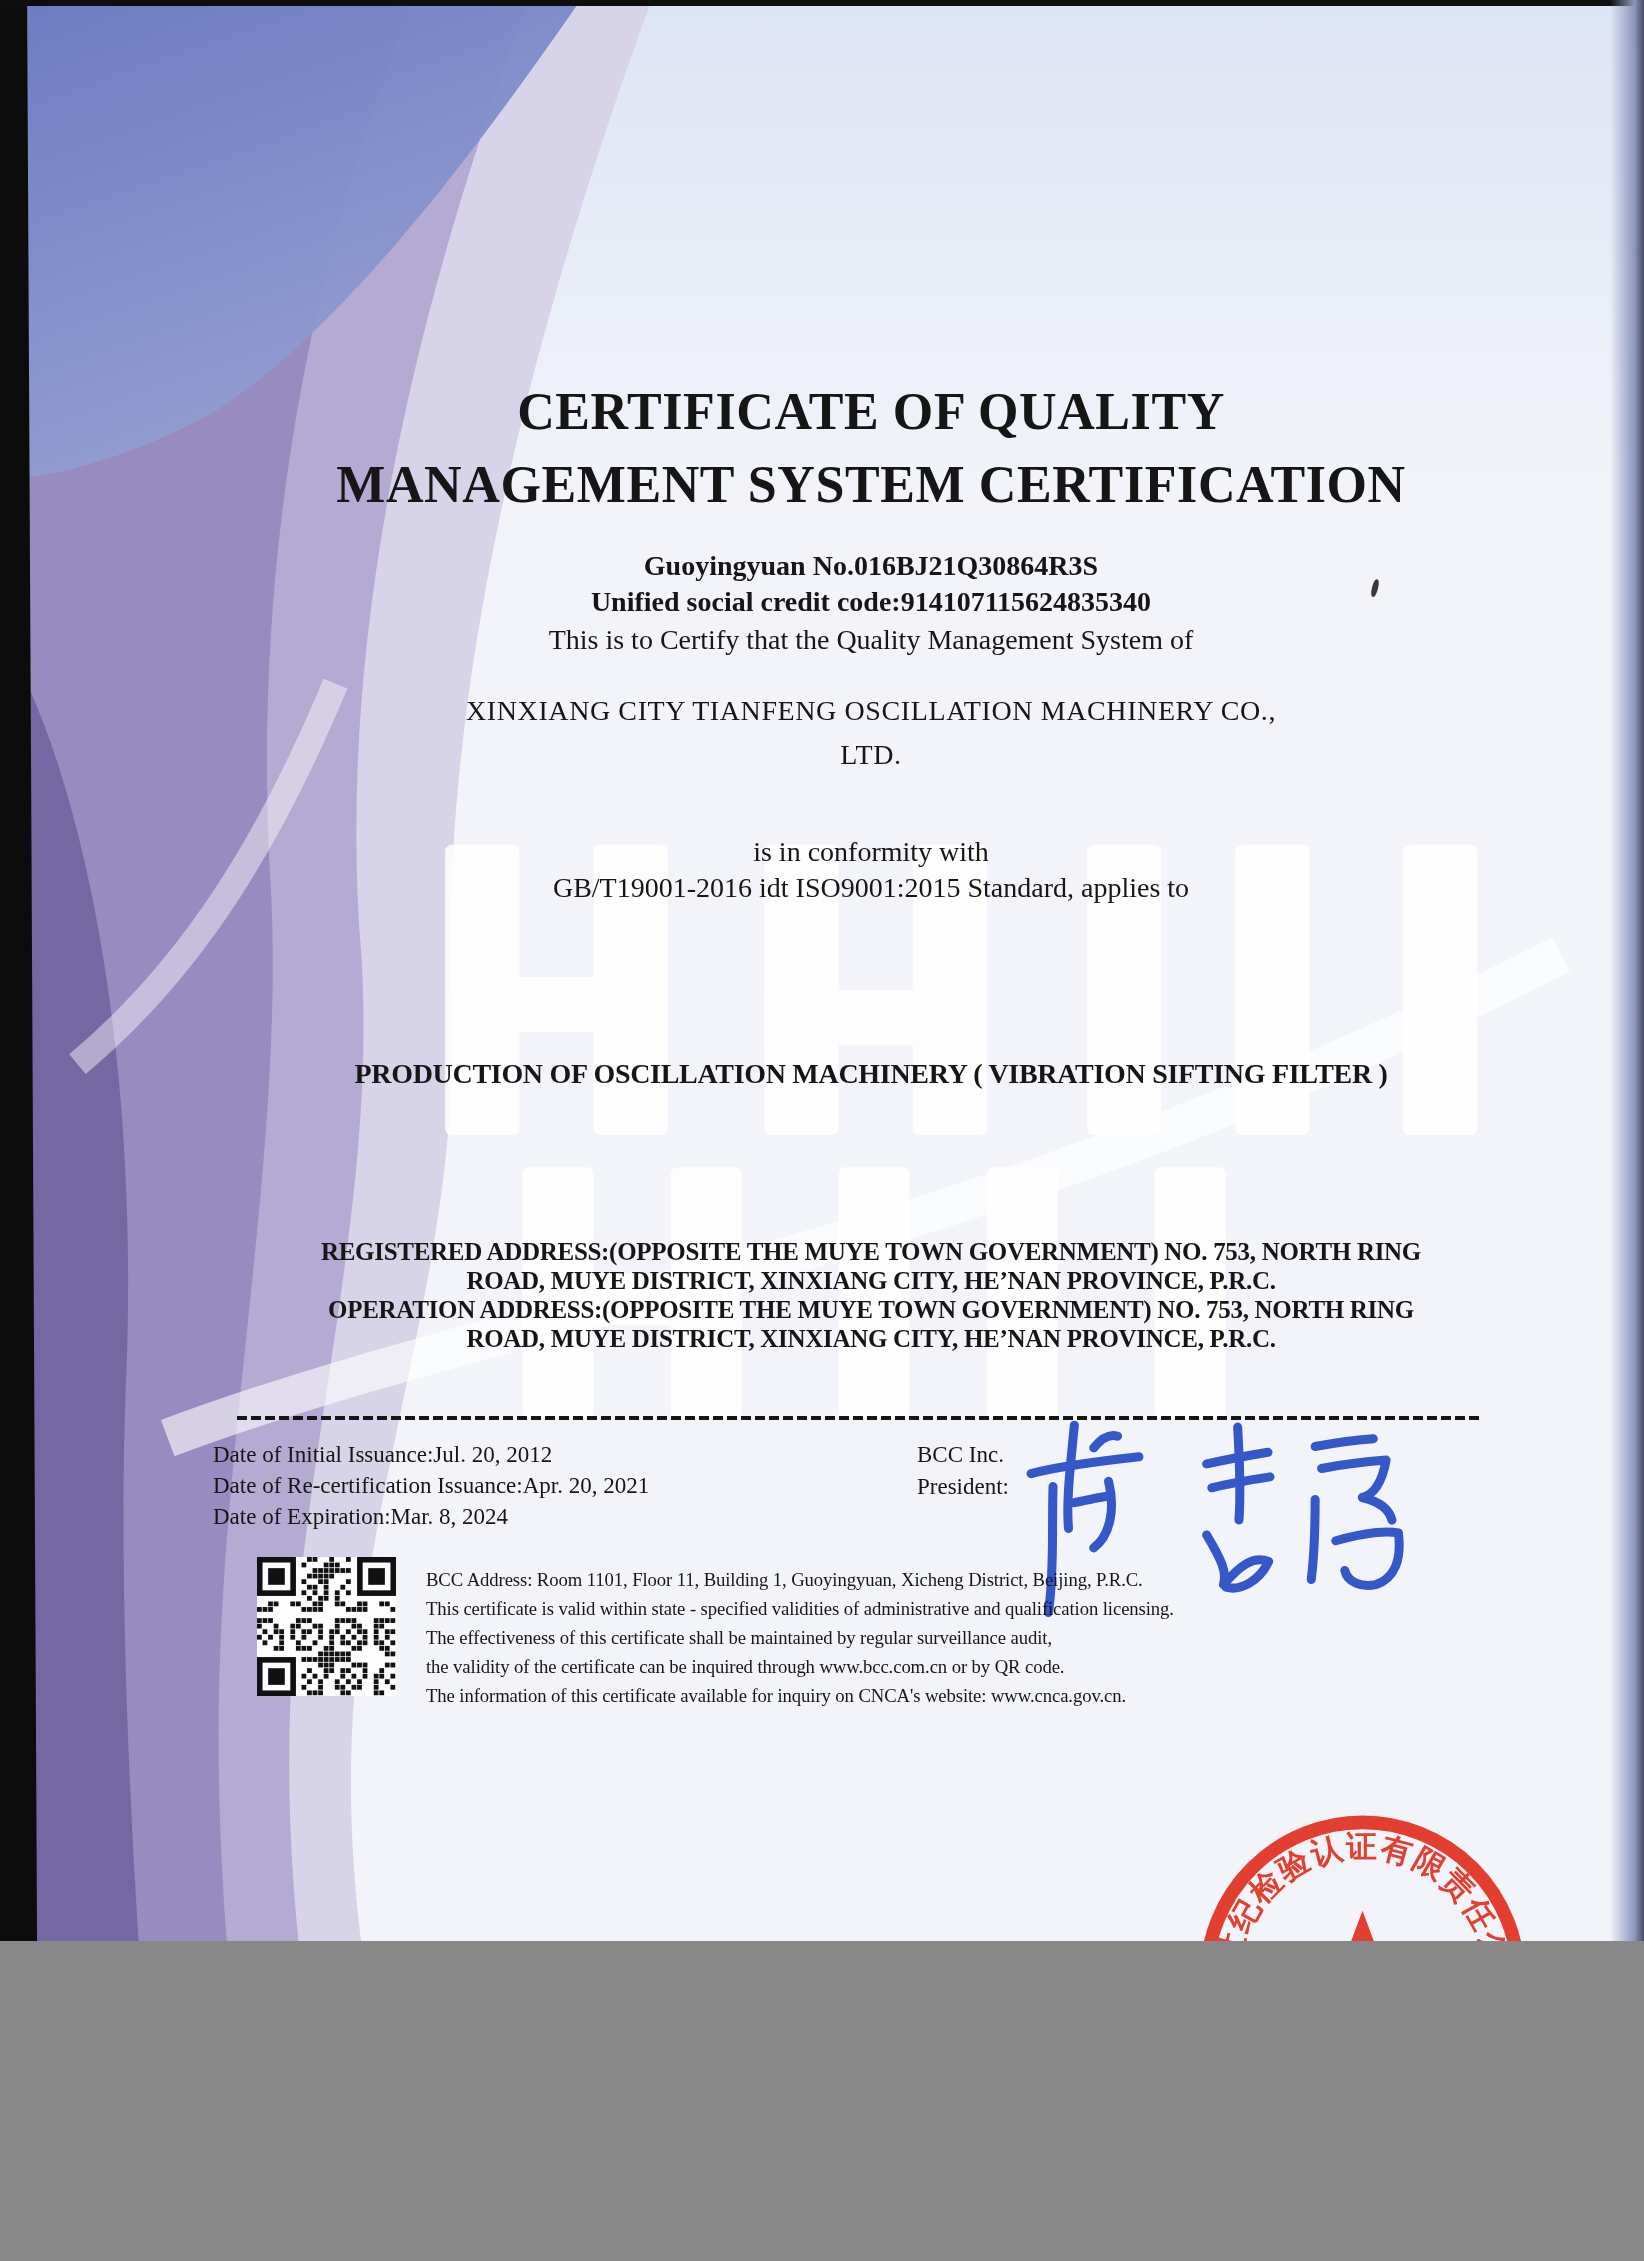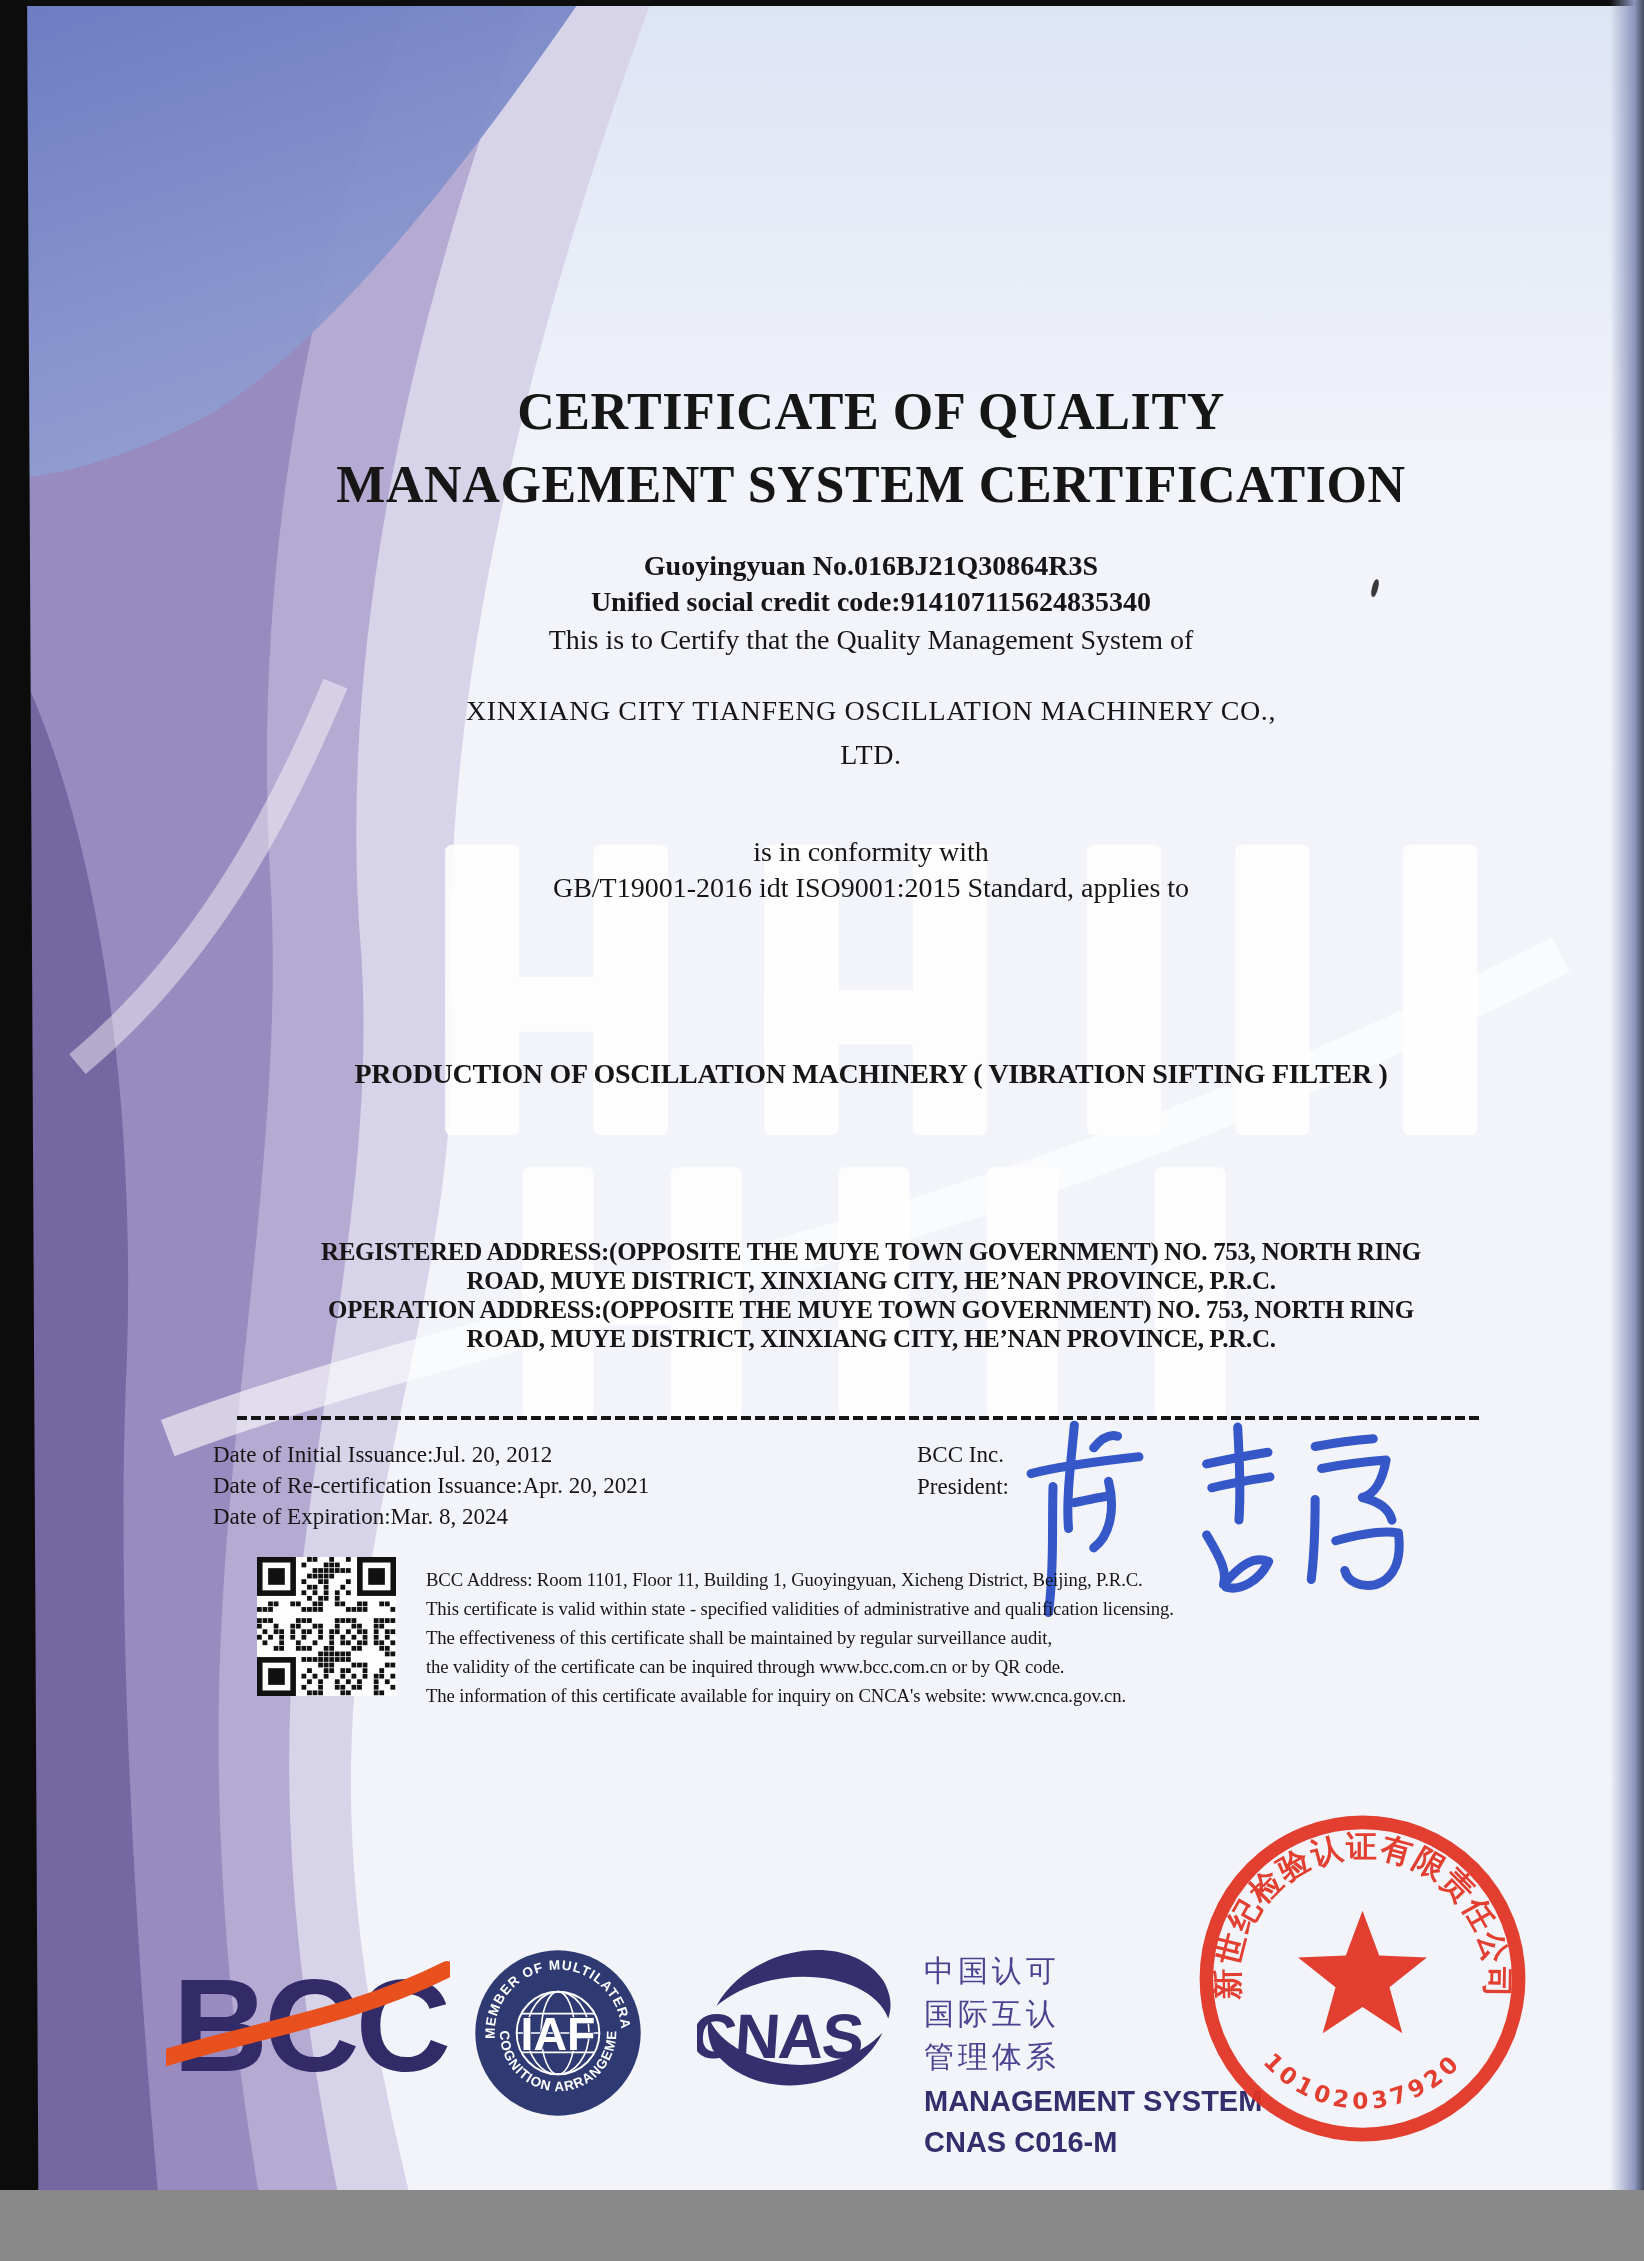--- a/index.html
+++ b/index.html
@@ -1,16 +1,16 @@
 <!DOCTYPE html>
 <html style="font-size:10.3px"><head>
 <meta charset="utf-8">
 <style>
   html,body{margin:0;padding:0;background:#888;}
-  .page{position:relative;width:1645px;height:2190px;overflow:hidden;
+  .page{position:relative;width:1645px;height:1941px;overflow:hidden;
         background:#fca5a5;font-family:"Liberation Serif","DejaVu Serif",serif;color:#161616;}
   .abs{position:absolute;}
   .ctr{left:226px;width:1290px;text-align:center;}
   .bg-svg{left:0;top:0;width:1645px;height:2261px;}
   .title{font-weight:bold;font-size:52px;letter-spacing:0.6px;line-height:1;}
   .certline{font-weight:bold;font-size:28px;}
   .plain{font-size:28px;}
   .company{font-weight:normal;font-size:28px;letter-spacing:0.6px;}
   .scope{font-size:28px;letter-spacing:-0.3px;font-weight:bold;}
   .addr{font-weight:bold;font-size:25px;line-height:29px;letter-spacing:-0.3px;}

